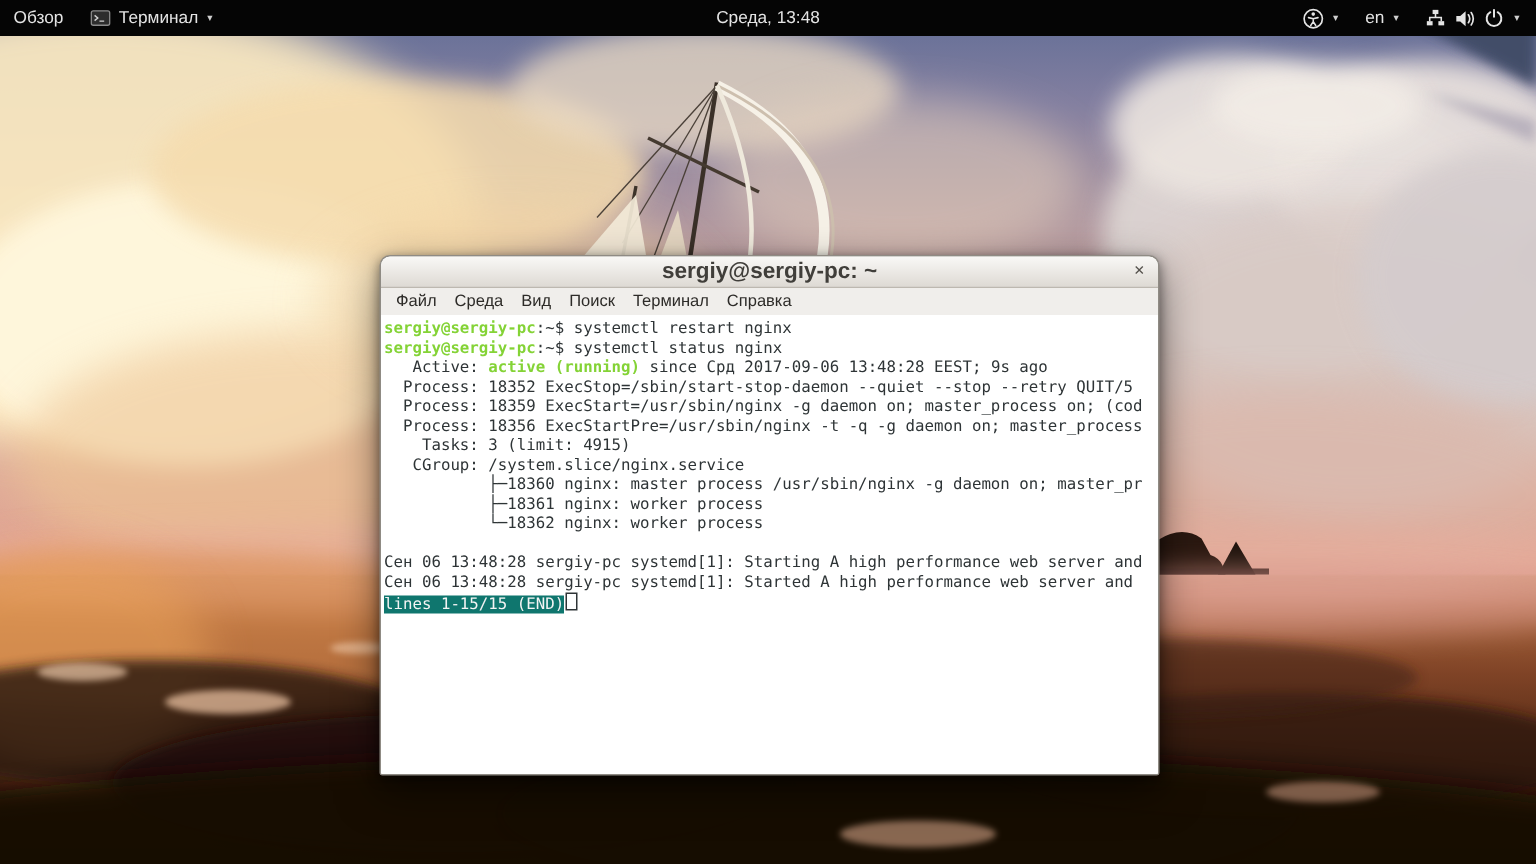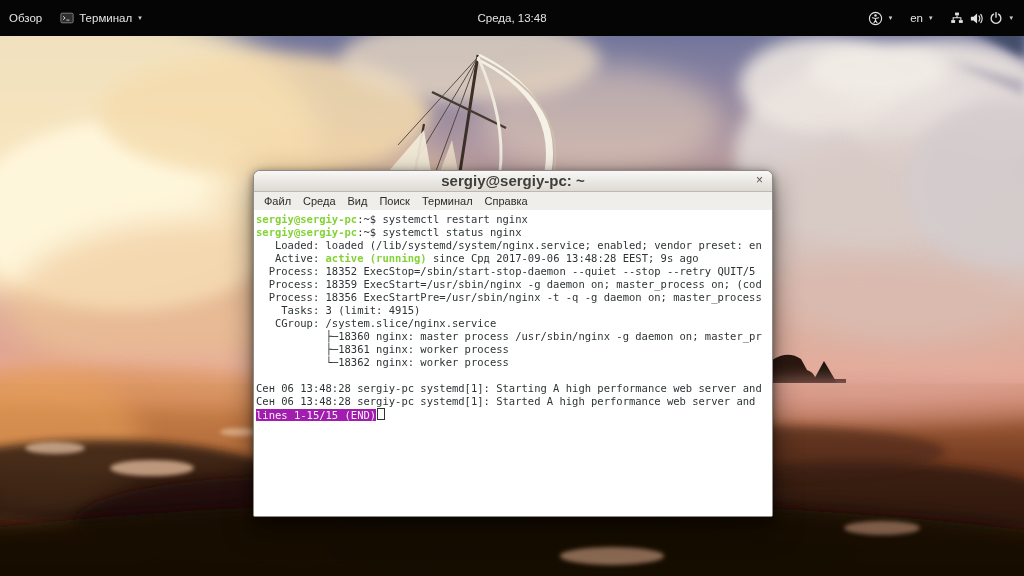--- a/index.html
+++ b/index.html
@@ -8,21 +8,21 @@
 
   
   .desktop{position:absolute;inset:0;
     background:linear-gradient(180deg,
       #5f6c95 0%, #837fa0 12%, #b49aa0 27%, #d4ad9d 43%, #e0ac98 56%,
       #dfa090 66.4%, #c28b66 66.7%, #a8663c 70%, #7f4326 78%,
       #542a15 87%, #2a1409 95%, #1b0d06 100%);}
   .desktop svg{position:absolute;inset:0;display:block;}
 
   
-  .topbar{position:absolute;top:0;left:0;width:1024px;height:36px;background:#050505;
+  .topbar{position:absolute;top:0;left:0;width:1024px;height:24px;background:#050505;
     color:#e4e4e4;font-size:11.5px;display:flex;z-index:50;}
   .tb-left{display:flex;align-items:center;height:100%;}
   .tb-item{display:flex;align-items:center;gap:5px;height:100%;padding:0 9px;cursor:default;}
   .tb-center{position:absolute;left:50%;transform:translateX(-50%);height:100%;display:flex;align-items:center;}
   .tb-right{position:absolute;right:2px;top:0;height:100%;display:flex;align-items:center;}
   .caret{font-size:7px;color:#cfcfcf;margin-left:1px;}
   .tb-icon{display:block;}
 
   
   .window{position:absolute;left:253px;top:170px;width:520px;height:347px;
@@ -37,21 +37,21 @@
     display:flex;align-items:center;padding-left:4px;}
   .menu-item{font-size:11px;color:#2d2b28;padding:0 6px;line-height:18px;}
   .term{position:absolute;left:0;top:39px;right:0;bottom:0;background:#ffffff;
     overflow:hidden;padding:3px 0 0 2px;cursor:text;}
   .tline{white-space:pre;height:13px;line-height:13px;
     font-family:"DejaVu Sans Mono",monospace;font-size:10.5px;}
   .seg-fg{color:#2e3436;}
   .seg-prompt{color:#84d336;font-weight:bold;}
   .seg-green{color:#84d336;font-weight:bold;}
   .seg-dot{color:#6cc41d;font-weight:bold;}
-  .seg-inv{background:#a21caf;color:#f4f4f4;}
+  .seg-inv{background:#0f766e;color:#f4f4f4;}
   .seg-cursor{display:inline-block;width:6px;height:10px;border:1px solid #2e3436;
     vertical-align:-1px;margin-left:1px;}
 </style>
 </head>
 <body>
 
 <div class="stage">
 
   <div class="desktop">
     <svg viewBox="0 0 1024 576" preserveAspectRatio="none">
@@ -194,21 +194,20 @@
       <span class="menu-item">Файл</span>
       <span class="menu-item">Среда</span>
       <span class="menu-item">Вид</span>
       <span class="menu-item">Поиск</span>
       <span class="menu-item">Терминал</span>
       <span class="menu-item">Справка</span>
     </div>
     <div class="term">
         <div class="tline"><span class="seg-prompt">sergiy@sergiy-pc</span><span class="seg-fg">:~$ systemctl restart nginx</span></div>
         <div class="tline"><span class="seg-prompt">sergiy@sergiy-pc</span><span class="seg-fg">:~$ systemctl status nginx</span></div>
-        <div class="tline"><span class="seg-fg">   Loaded: loaded (/lib/systemd/system/nginx.service; enabled; vendor preset: en</span></div>
         <div class="tline"><span class="seg-fg">   Active: </span><span class="seg-green">active (running)</span><span class="seg-fg"> since Срд 2017-09-06 13:48:28 EEST; 9s ago</span></div>
         <div class="tline"><span class="seg-fg">  Process: 18352 ExecStop=/sbin/start-stop-daemon --quiet --stop --retry QUIT/5</span></div>
         <div class="tline"><span class="seg-fg">  Process: 18359 ExecStart=/usr/sbin/nginx -g daemon on; master_process on; (cod</span></div>
         <div class="tline"><span class="seg-fg">  Process: 18356 ExecStartPre=/usr/sbin/nginx -t -q -g daemon on; master_process</span></div>
         <div class="tline"><span class="seg-fg">    Tasks: 3 (limit: 4915)</span></div>
         <div class="tline"><span class="seg-fg">   CGroup: /system.slice/nginx.service</span></div>
         <div class="tline"><span class="seg-fg">           ├─18360 nginx: master process /usr/sbin/nginx -g daemon on; master_pr</span></div>
         <div class="tline"><span class="seg-fg">           ├─18361 nginx: worker process</span></div>
         <div class="tline"><span class="seg-fg">           └─18362 nginx: worker process</span></div>
         <div class="tline"><span class="seg-fg"></span></div>

